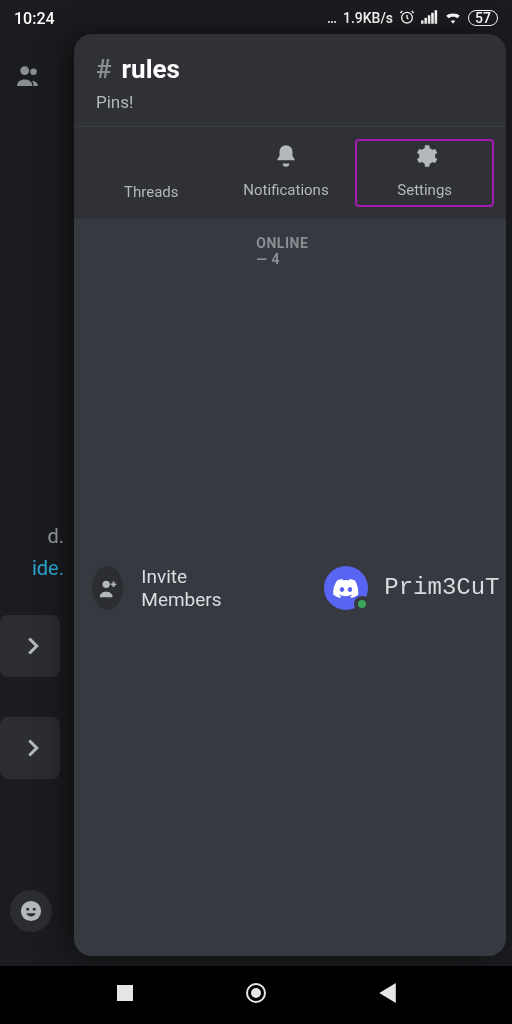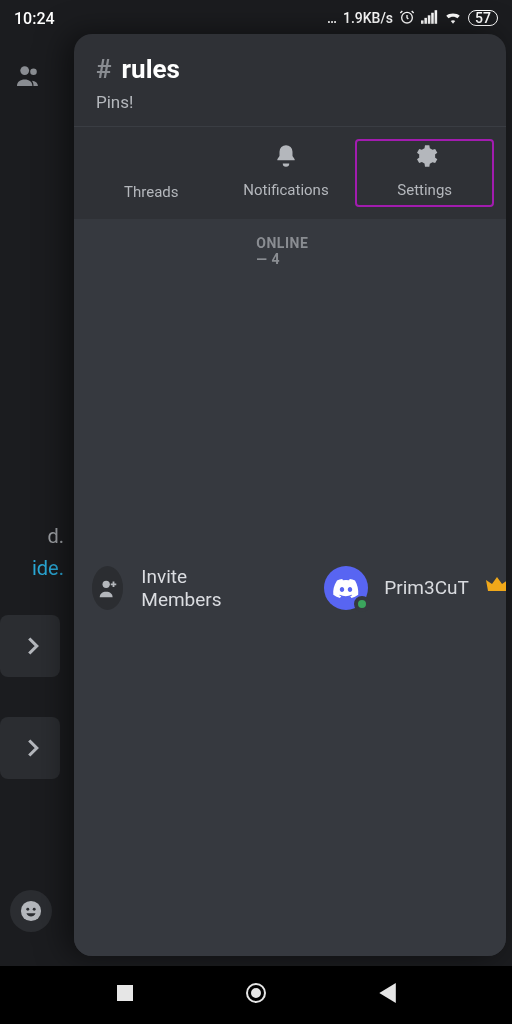--- a/index.html
+++ b/index.html
@@ -86,21 +86,21 @@
 
   .member-row { display:flex; align-items:center; gap:16px; }
   .avatar {
     width:44px; height:44px; border-radius:50%; background:#5865f2;
     display:flex; align-items:center; justify-content:center; position:relative;
   }
   .presence {
     position:absolute; right:-2px; bottom:-2px; width:16px; height:16px;
     background:#3ba55d; border-radius:50%; border:4px solid #36393f;
   }
-  .member-name { color:#d9dbdf; font-size:19px; flex:1; }
+  .member-name { color:#d9dbdf; font-size:24px; flex:1;font-family:Liberation Mono, monospace; }
   .crown { color:#f0a81a; font-size:22px; }
 
   
   .nav-bar {
     position:absolute; bottom:0; left:0; right:0; height:58px;
     background:#000; display:flex; align-items:center; justify-content:space-around;
     padding: 0 60px;
   }
   .nav-bar .shape { color:#e6e6e6; }
 </style>

